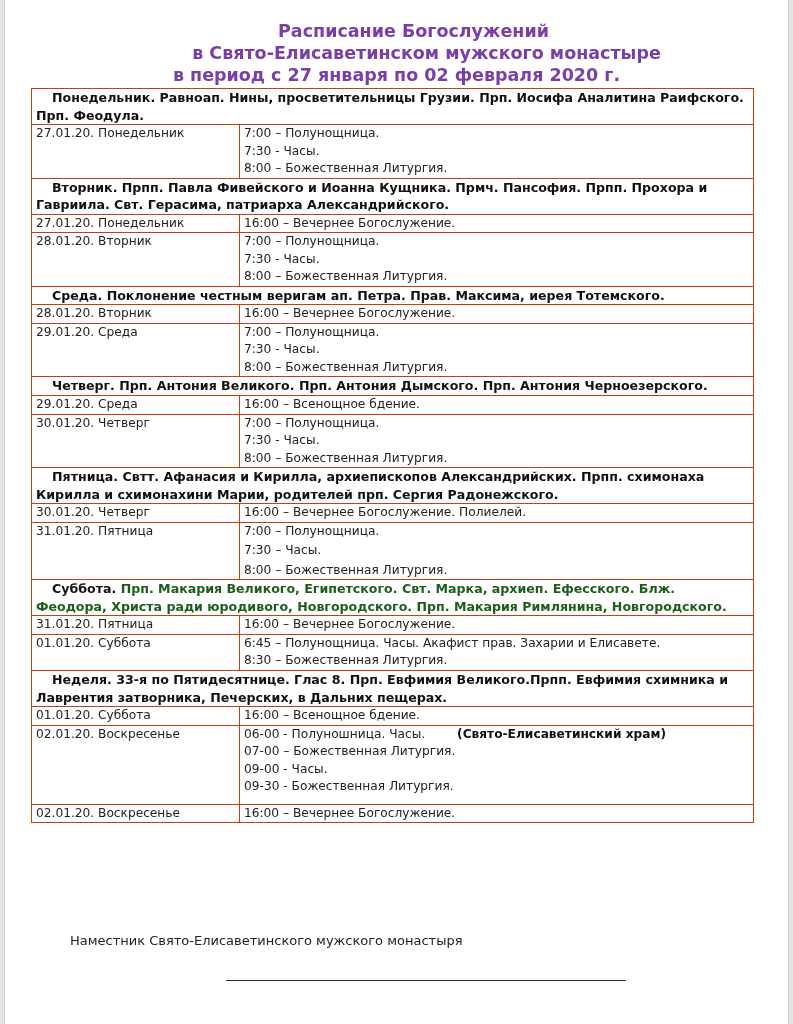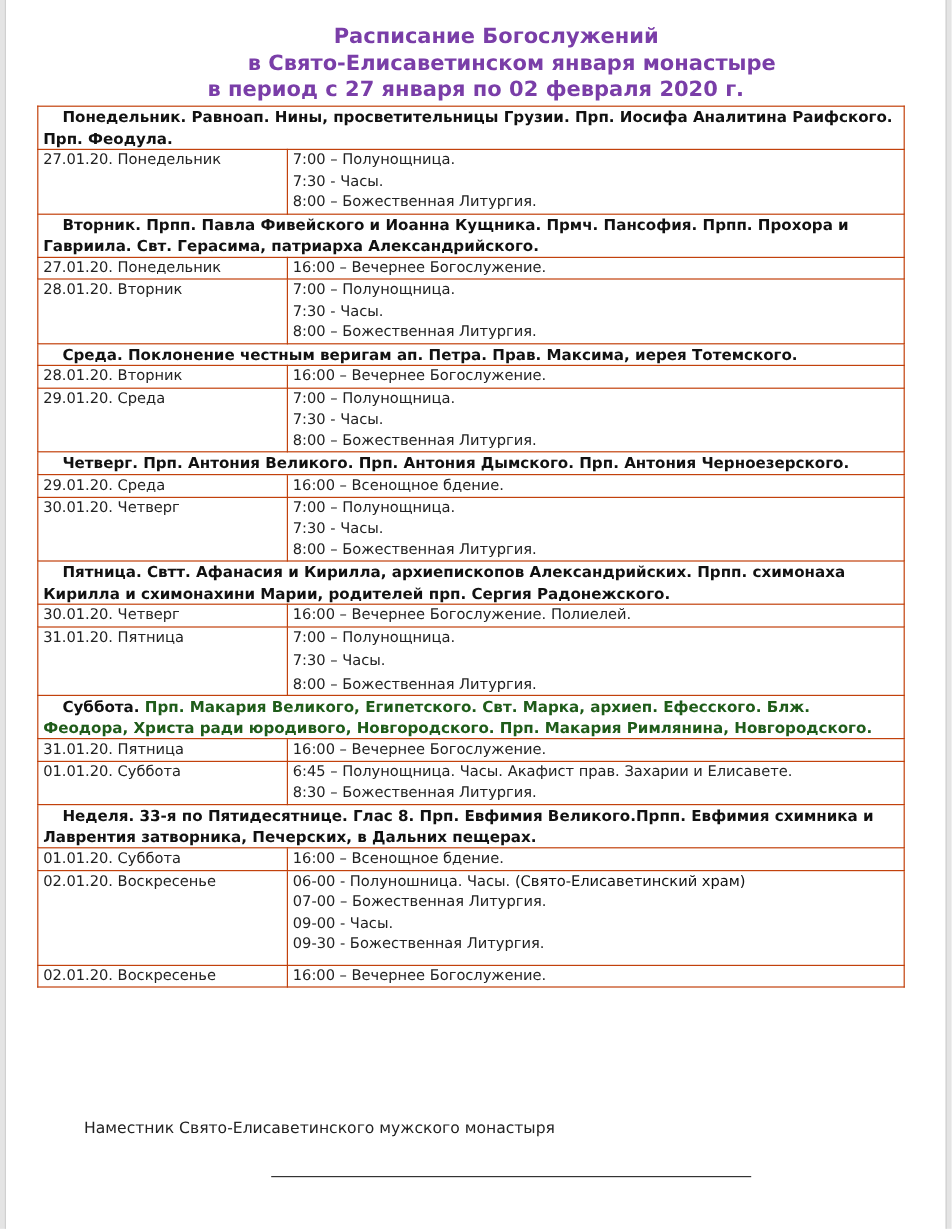--- a/index.html
+++ b/index.html
@@ -13,33 +13,33 @@
   .title .l3 { }
   table.sched { position: absolute; left: 31px; top: 88px; width: 723px; border-collapse: collapse; font-size: 12.2px; line-height: 17.5px; }
   table.sched td { border: 1px solid #c2410c; vertical-align: top; padding: 0 4px; }
   td.hdr { font-weight: bold; font-family: "DejaVu Sans", sans-serif; font-size: 12.6px; line-height: 17.6px; padding: 1px 4px 0 4px; color: #111; }
   td.hdr .indent { display: inline-block; width: 16px; }
   td.date { width: 199px; white-space: nowrap; color: #222; }
   td.svc { color: #222; }
   .svc div { white-space: nowrap; }
   .gap { padding-top: 2px; }
   .green { color: #1f5c1a; }
-  .bold { font-weight: normal; color: #111; }
+  .bold { font-weight: bold; color: #111; margin-left: 28px; }
   .footer-text { position: absolute; left: 0; top: 933px; width: 793px; text-align: left; font-size: 13px; color: #222; padding-left: 70px; box-sizing: border-box; }
   .sign-line { position: absolute; left: 226px; top: 980px; width: 400px; height: 0; border-top: 1px solid #333; }
 </style>
 </head>
 <body>
 
 <div class="page-edge-left"></div>
 <div class="page-edge-right"></div>
 
 <div class="title">
   <div class="l1">Расписание Богослужений</div>
-  <div class="l2">в Свято-Елисаветинском января монастыре</div>
+  <div class="l2">в Свято-Елисаветинском мужского монастыре</div>
   <div class="l3">в период с 27 января по 02 февраля 2020 г.</div>
 </div>
 
 <table class="sched">
   <tbody>
 
     <tr>
       <td class="hdr" colspan="2"><span class="indent"></span><span>Понедельник. Равноап. Нины, просветительницы Грузии. Прп. Иосифа Аналитина Раифского. Прп. Феодула.</span></td>
     </tr>
     <tr>

